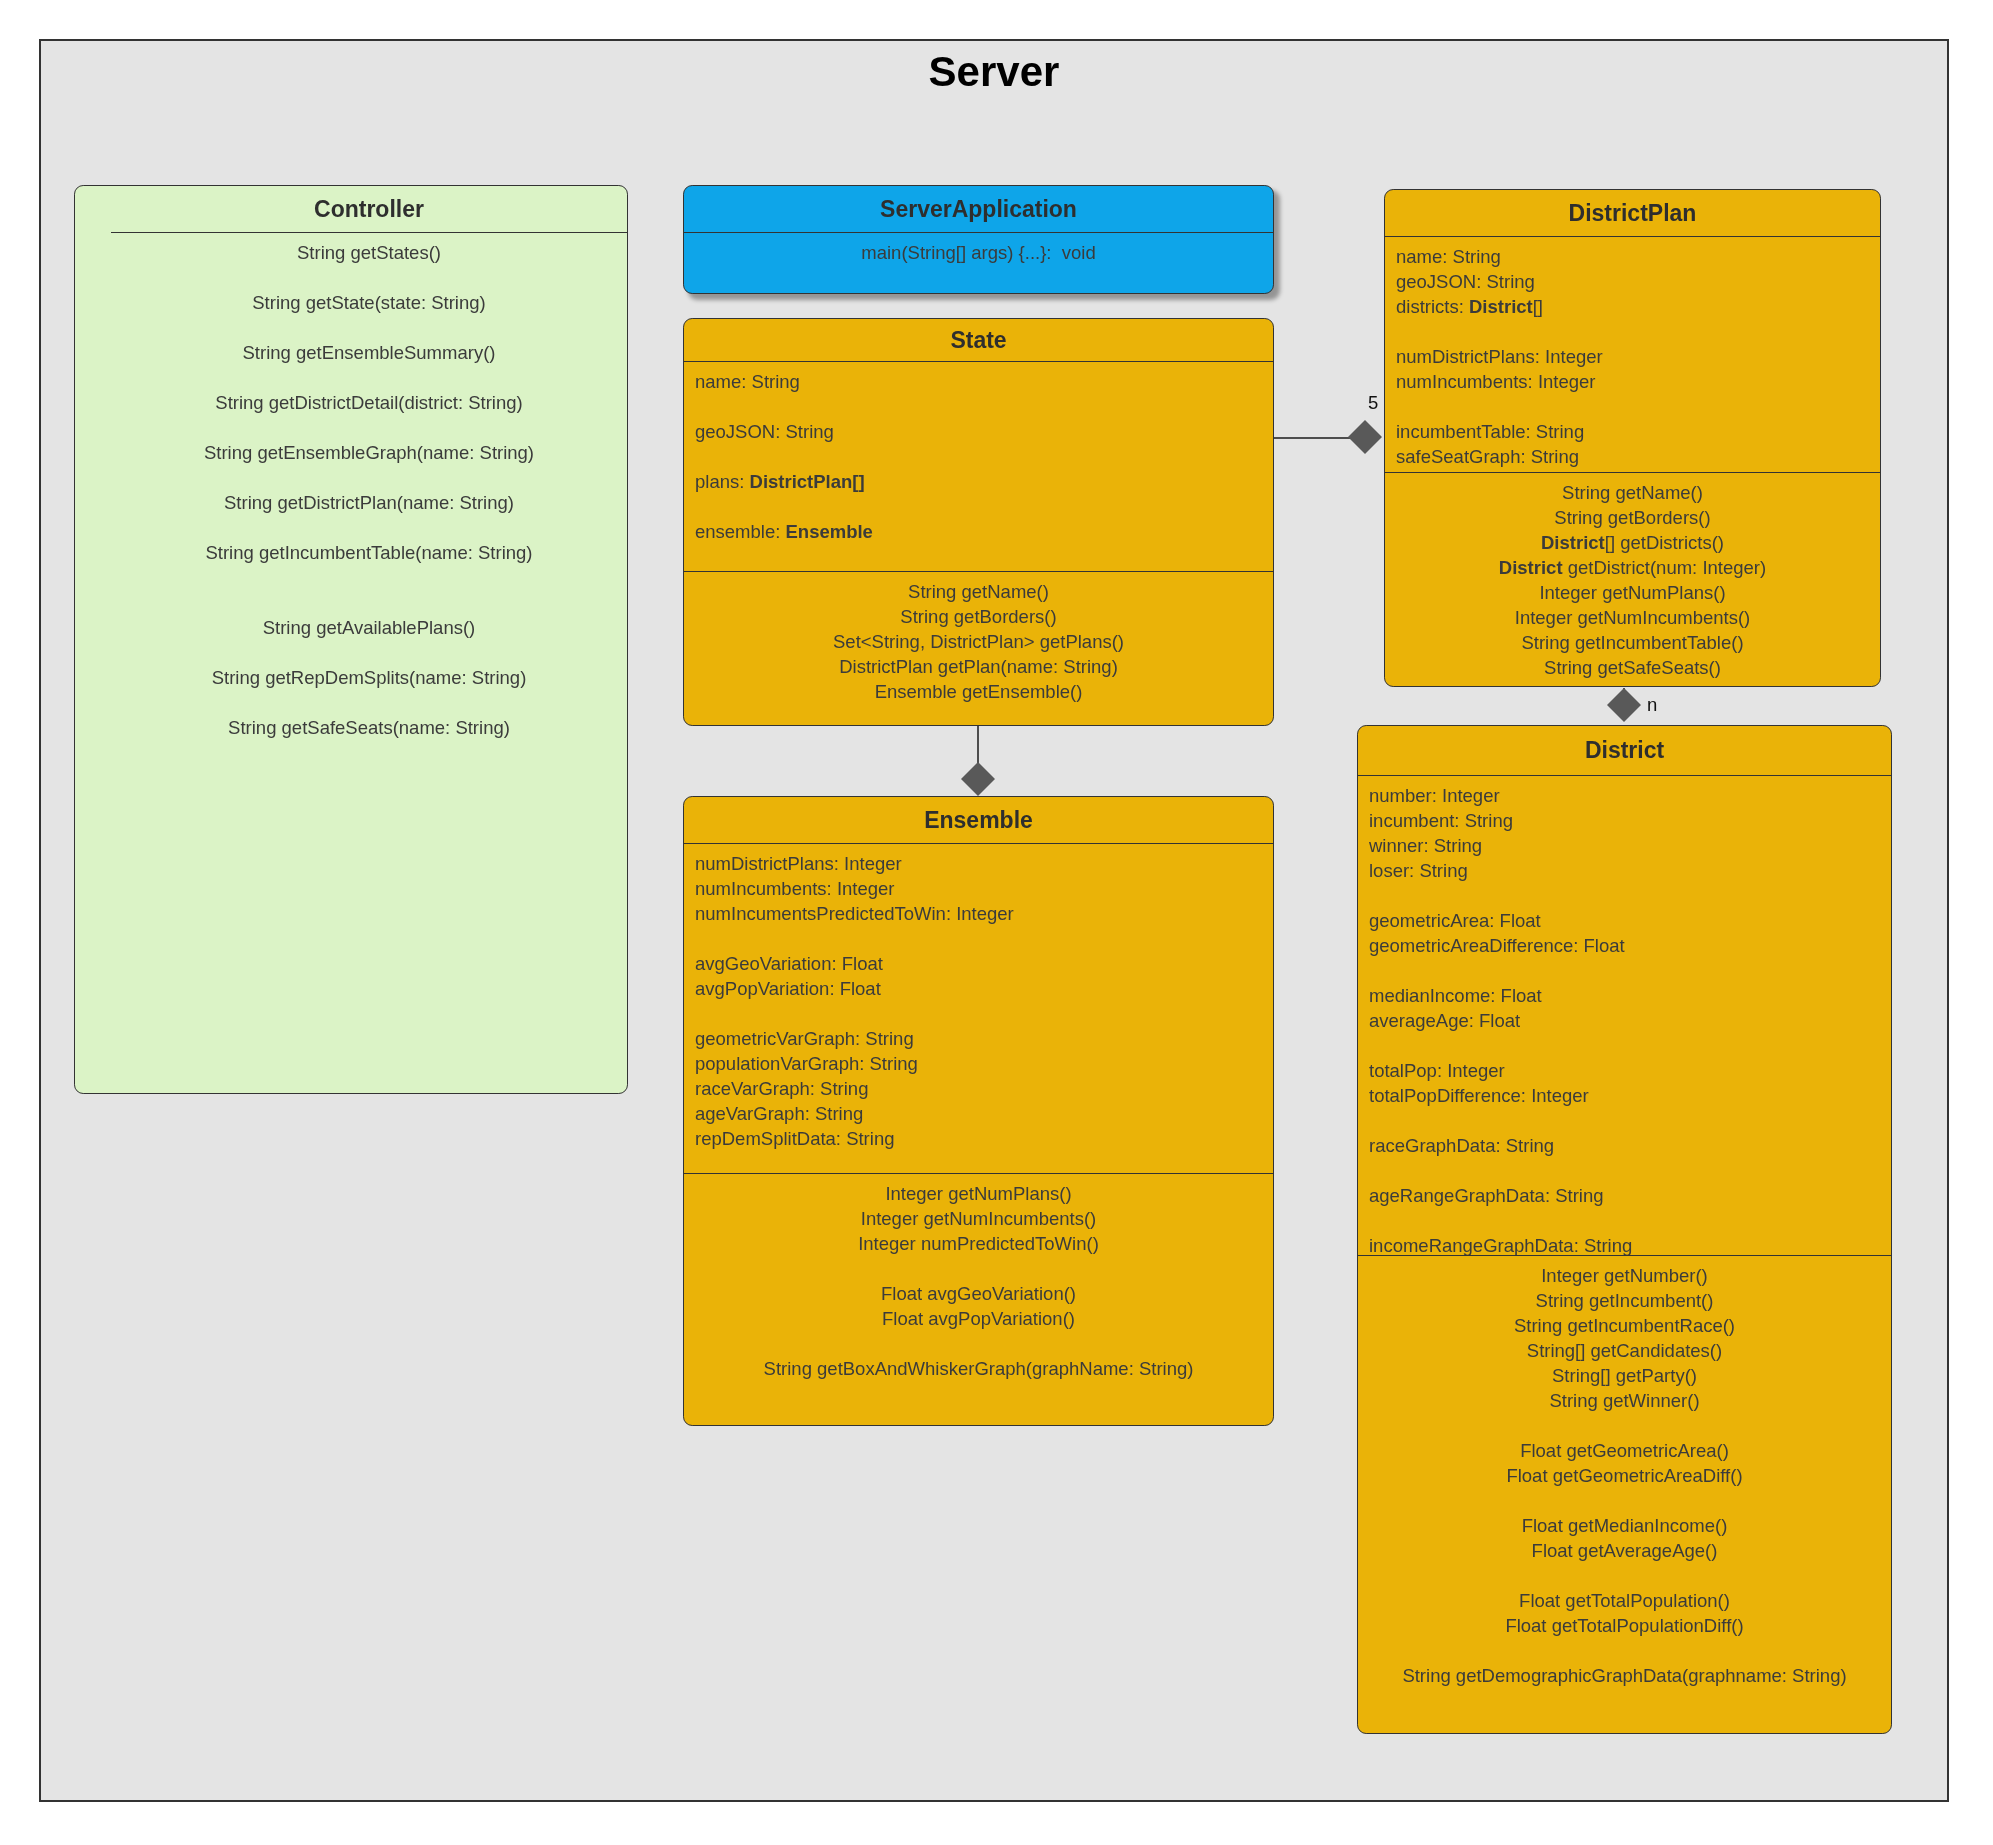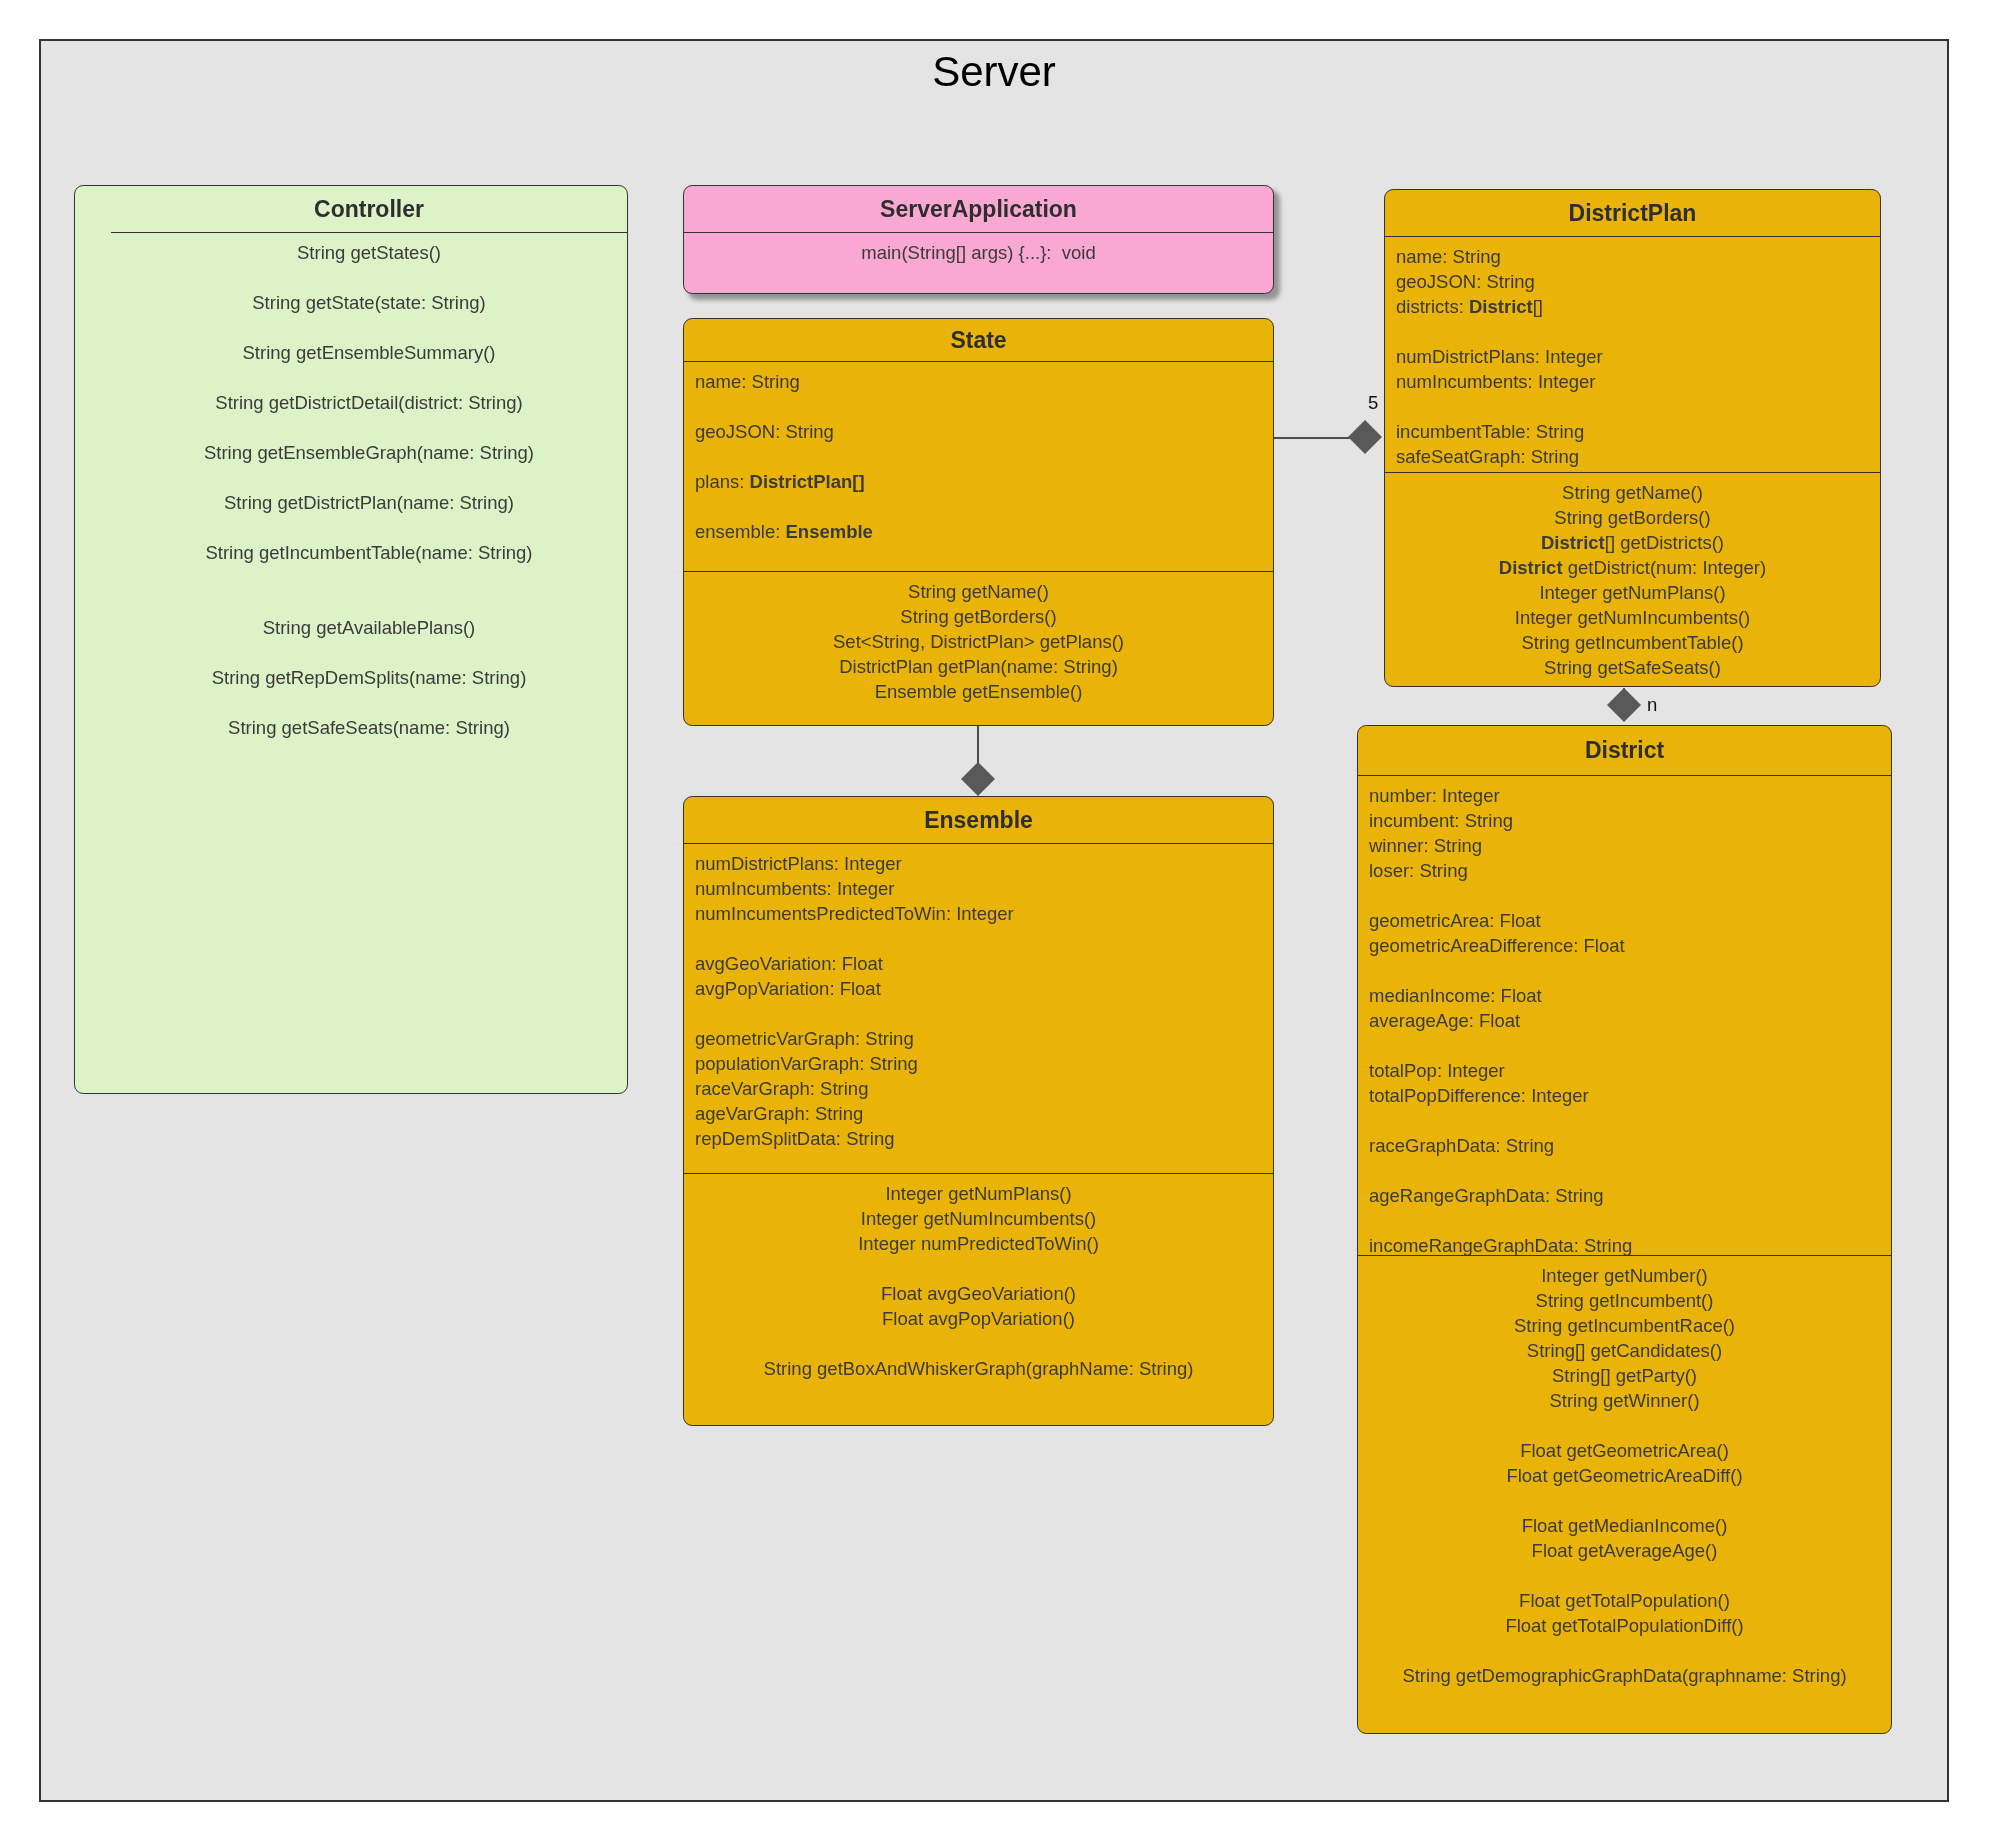--- a/index.html
+++ b/index.html
@@ -1,25 +1,25 @@
 <!DOCTYPE html>
 <html style="font-size:14.8px"><head>
 <meta charset="utf-8">
 <style>
   html,body{margin:0;padding:0;background:#ffffff;}
   #stage{position:relative;width:1994px;height:1846px;background:#ffffff;overflow:hidden;
          font-family:"Liberation Sans", sans-serif;color:#333;}
   #frame{position:absolute;left:39px;top:39px;width:1910px;height:1763px;
          background:#e4e4e4;border:2.8px solid #333;box-sizing:border-box;}
   .diagram-title{position:absolute;left:39px;top:48px;width:1910px;text-align:center;
-         font-size:42px;font-weight:normal;color:#000;}
+         font-size:42px;font-weight:bold;color:#000;}
   .uml-box{position:absolute;border:1.8px solid #333;border-radius:9.2px;box-sizing:border-box;
          display:flex;flex-direction:column;overflow:hidden;}
   .green{background:#dbf3c6;padding-left:36px;}
-  .blue{background:#f9a8d4;}
+  .blue{background:#0ea5e9;}
   .pink{background:#eab308;}
   .shadowed{box-shadow:5.5px 5.5px 4.6px rgba(0,0,0,0.35);}
   .uml-title{flex:0 0 auto;display:flex;align-items:center;justify-content:center;
          font-size:23px;font-weight:bold;color:#2e2e2e;box-sizing:border-box;}
   .uml-sec{flex:0 0 auto;border-top:1.8px solid #333;padding:7.4px 11px;box-sizing:border-box;
          font-size:18.5px;line-height:25px;color:#3b3b3b;overflow:hidden;}
   .uml-sec.grow{flex:1 1 auto;text-align:center;}
   .ln{white-space:pre;}
   .edge{position:absolute;background:#4d4d4d;}
   .diamond{position:absolute;width:24px;height:24px;background:#595959;transform:rotate(45deg);}

